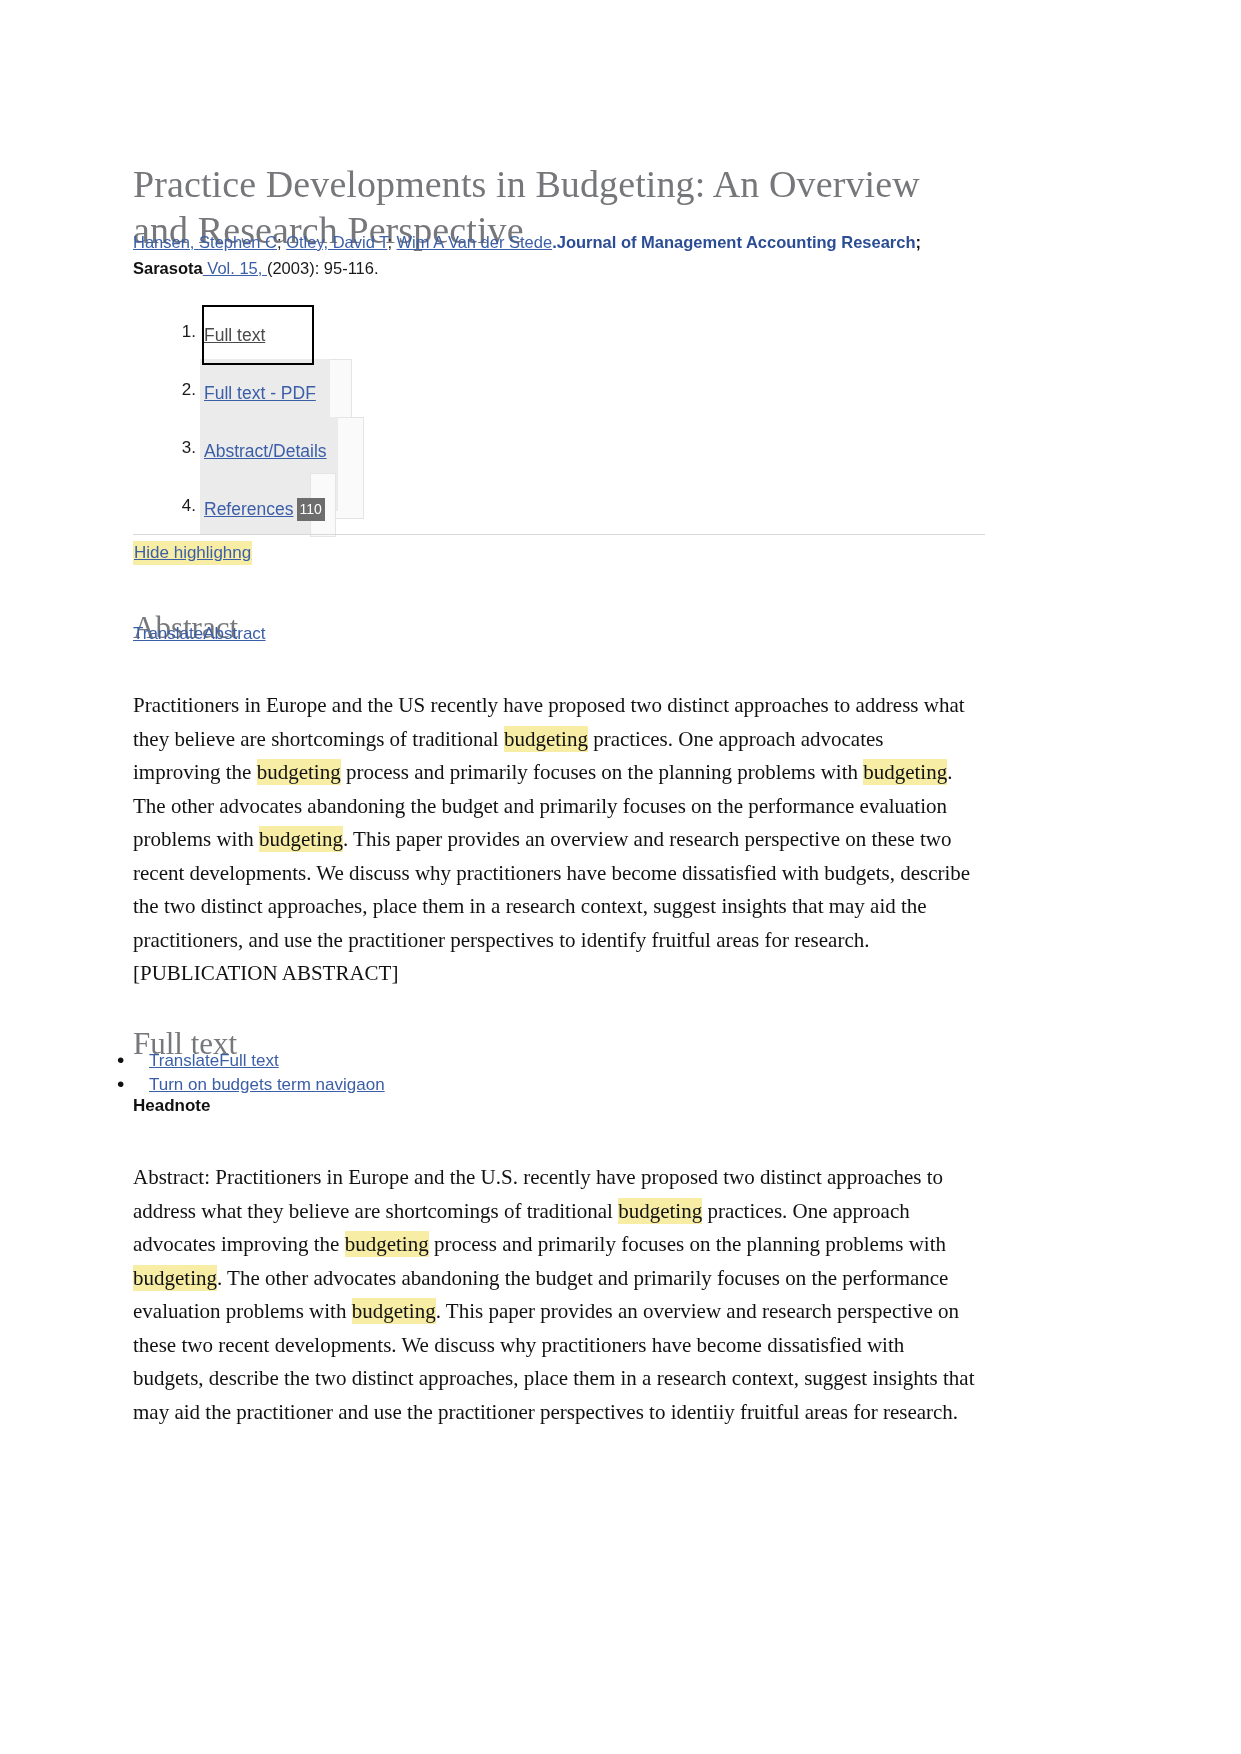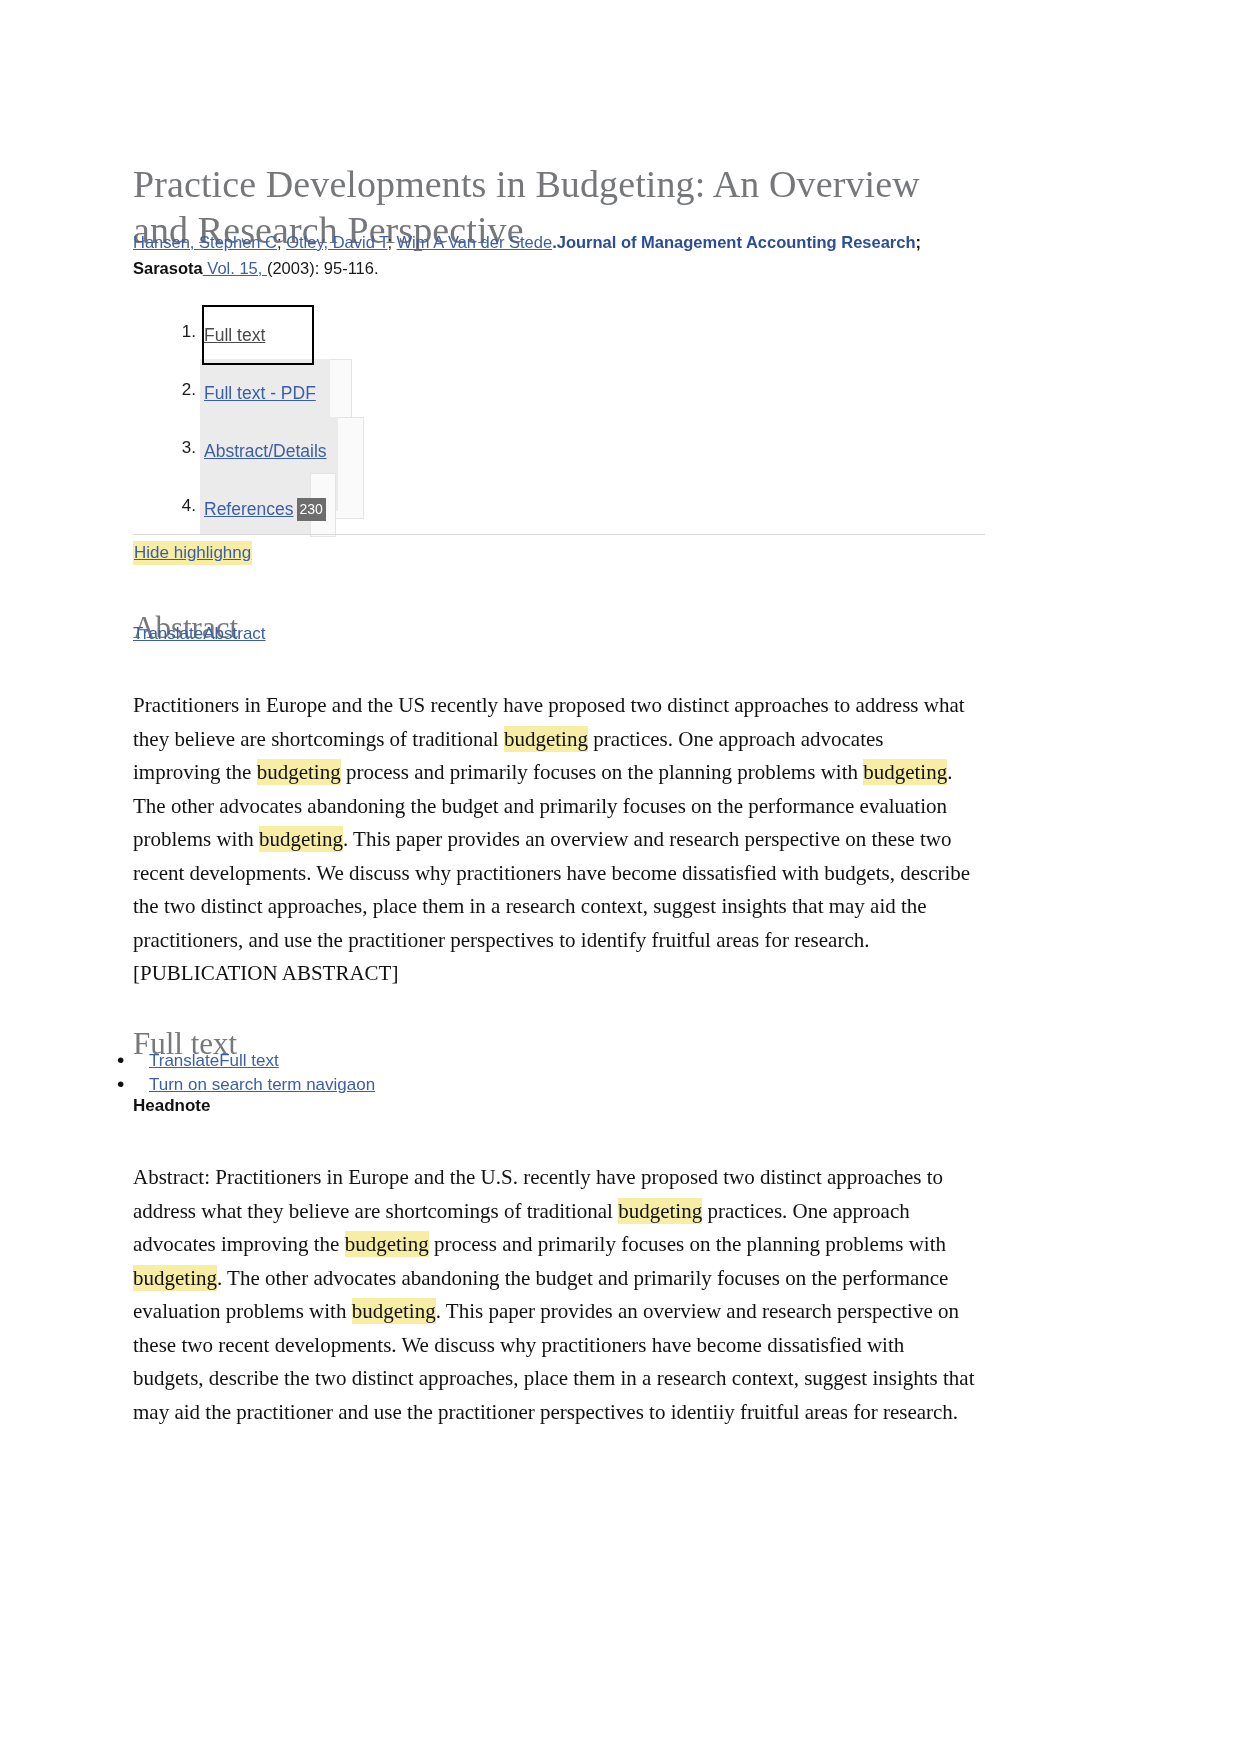--- a/index.html
+++ b/index.html
@@ -281,39 +281,39 @@
         <a href="#" class="linktext">Abstract/Details</a>
       </div>
     </div>
 
     <div class="link-row">
       <span class="link-num">4.</span>
       <div class="ghost-b" style="left:150px; top:-10px; width:24px; height:62px;"></div>
       <div class="ghost-a" style="left:40px; top:-10px; width:110px; height:62px;"></div>
       <div class="link-box">
         <a href="#" class="linktext">References</a>
-          <span class="count-badge">230</span>
+          <span class="count-badge">110</span>
       </div>
     </div>
 
   </div>
 
   <div class="rule"></div>
 
   <a href="#" class="hide-hl">Hide highlighng</a>
 
   <h2 class="sec-heading" id="abstract-heading">Abstract</h2>
   <a href="#" class="translate-link" id="translate-abstract">TranslateAbstract</a>
 
   <p class="body-par" id="abstract-par">Practitioners in Europe and the US recently have proposed two distinct approaches to address what they believe are shortcomings of traditional <mark class="hl">budgeting</mark> practices. One approach advocates improving the <mark class="hl">budgeting</mark> process and primarily focuses on the planning problems with <mark class="hl">budgeting</mark>. The other advocates abandoning the budget and primarily focuses on the performance evaluation problems with <mark class="hl">budgeting</mark>. This paper provides an overview and research perspective on these two recent developments. We discuss why practitioners have become dissatisfied with budgets, describe the two distinct approaches, place them in a research context, suggest insights that may aid the practitioners, and use the practitioner perspectives to identify fruitful areas for research. [PUBLICATION ABSTRACT]</p>
 
   <h2 class="sec-heading" id="fulltext-heading">Full text</h2>
 
   <ul class="bullet-list">
     <li><a href="#">TranslateFull text</a></li>
-    <li><a href="#">Turn on search term navigaon</a></li>
+    <li><a href="#">Turn on budgets term navigaon</a></li>
   </ul>
 
   <div class="headnote-label">Headnote</div>
 
   <p class="body-par" id="headnote-par">Abstract: Practitioners in Europe and the U.S. recently have proposed two distinct approaches to address what they believe are shortcomings of traditional <mark class="hl">budgeting</mark> practices. One approach advocates improving the <mark class="hl">budgeting</mark> process and primarily focuses on the planning problems with <mark class="hl">budgeting</mark>. The other advocates abandoning the budget and primarily focuses on the performance evaluation problems with <mark class="hl">budgeting</mark>. This paper provides an overview and research perspective on these two recent developments. We discuss why practitioners have become dissatisfied with budgets, describe the two distinct approaches, place them in a research context, suggest insights that may aid the practitioner and use the practitioner perspectives to identiiy fruitful areas for research.</p>
 
 </div>
 
 </body></html>

